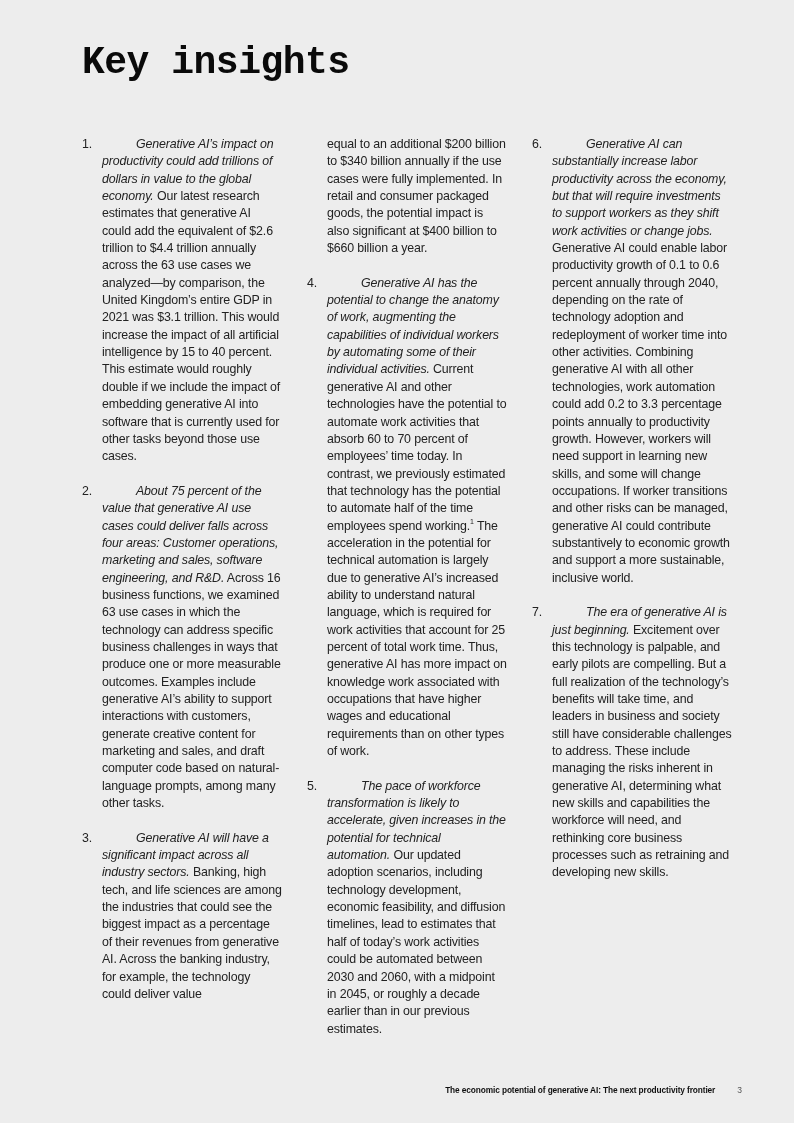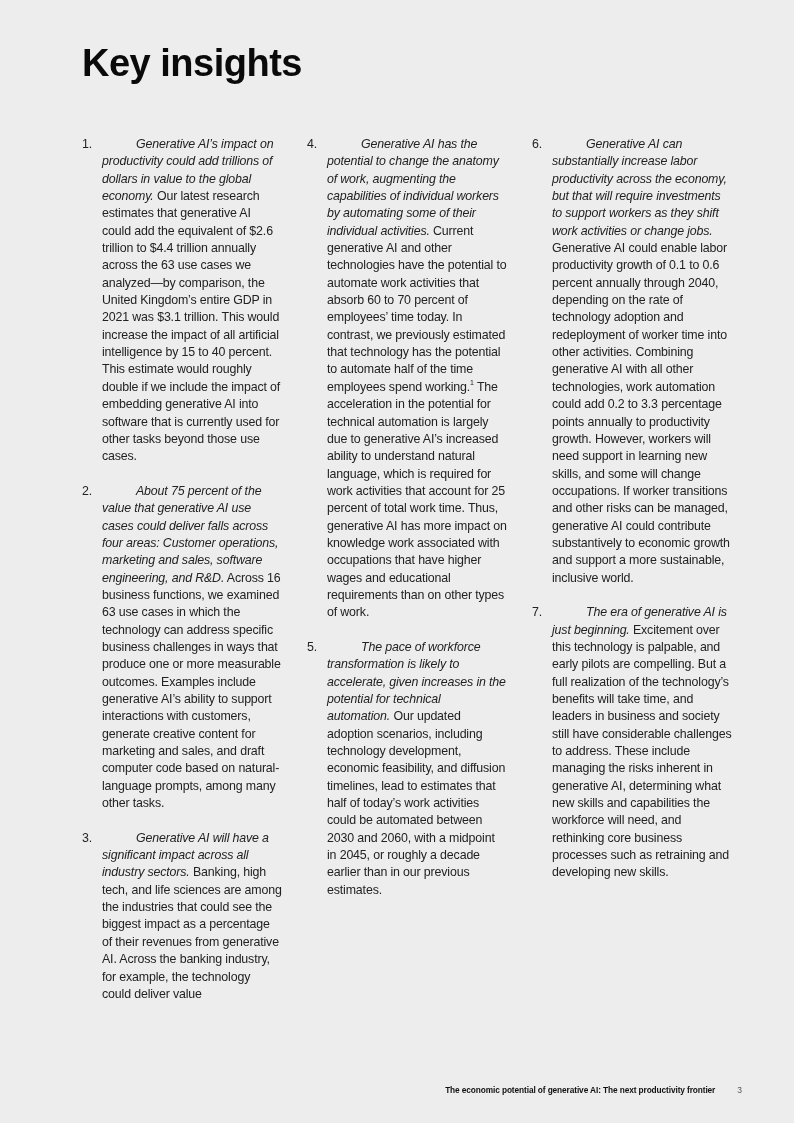--- a/index.html
+++ b/index.html
@@ -13,21 +13,21 @@
       position: relative;
       overflow: hidden;
       color: #222222;
       font-family: "Liberation Sans", sans-serif;
     }
     .page-title {
       position: absolute;
       left: 82px;
       top: 44px;
       margin: 0;
-      font-family: Liberation Sans, sans-serif;
+      font-family: Liberation Mono, monospace;
       font-weight: bold;
       font-size: 38px;
       letter-spacing: -0.5px;
       color: #0a0a0a;
       line-height: 1;
     }
     .column {
       position: absolute;
       top: 136px;
       width: 200px;
@@ -94,20 +94,23 @@
     <span class="insight-num">2.</span>
     <span class="insight-lead">About 75 percent of the value that generative AI use cases could deliver falls across four areas: Customer operations, marketing and sales, software engineering, and R&amp;D.</span><span> Across 16 business functions, we examined 63 use cases in which the technology can address specific business challenges in ways that produce one or more measurable outcomes. Examples include generative AI’s ability to support interactions with customers, generate creative content for marketing and sales, and draft computer code based on natural-language prompts, among many other tasks.</span>
   </div>
   <div class="insight">
     <span class="insight-num">3.</span>
     <span class="insight-lead">Generative AI will have a significant impact across all industry sectors.</span><span> Banking, high tech, and life sciences are among the industries that could see the biggest impact as a percentage of their revenues from generative AI. Across the banking industry, for example, the technology could deliver value</span>
   </div>
 </div>
 
 <div class="column col-2">
+  <div class="insight continued">
+    <span>equal to an additional $200 billion to $340 billion annually if the use cases were fully implemented. In retail and consumer packaged goods, the potential impact is also significant at $400 billion to $660 billion a year.</span>
+  </div>
   <div class="insight">
     <span class="insight-num">4.</span>
     <span class="insight-lead">Generative AI has the potential to change the anatomy of work, augmenting the capabilities of individual workers by automating some of their individual activities.</span><span> Current generative AI and other technologies have the potential to automate work activities that absorb 60 to 70 percent of employees’ time today. In contrast, we previously estimated that technology has the potential to automate half of the time employees spend working.</span><sup class="footnote-ref">1</sup><span> The acceleration in the potential for technical automation is largely due to generative AI’s increased ability to understand natural language, which is required for work activities that account for 25 percent of total work time. Thus, generative AI has more impact on knowledge work associated with occupations that have higher wages and educational requirements than on other types of work.</span>
   </div>
   <div class="insight">
     <span class="insight-num">5.</span>
     <span class="insight-lead">The pace of workforce transformation is likely to accelerate, given increases in the potential for technical automation.</span><span> Our updated adoption scenarios, including technology development, economic feasibility, and diffusion timelines, lead to estimates that half of today’s work activities could be automated between 2030 and 2060, with a midpoint in 2045, or roughly a decade earlier than in our previous estimates.</span>
   </div>
 </div>
 

